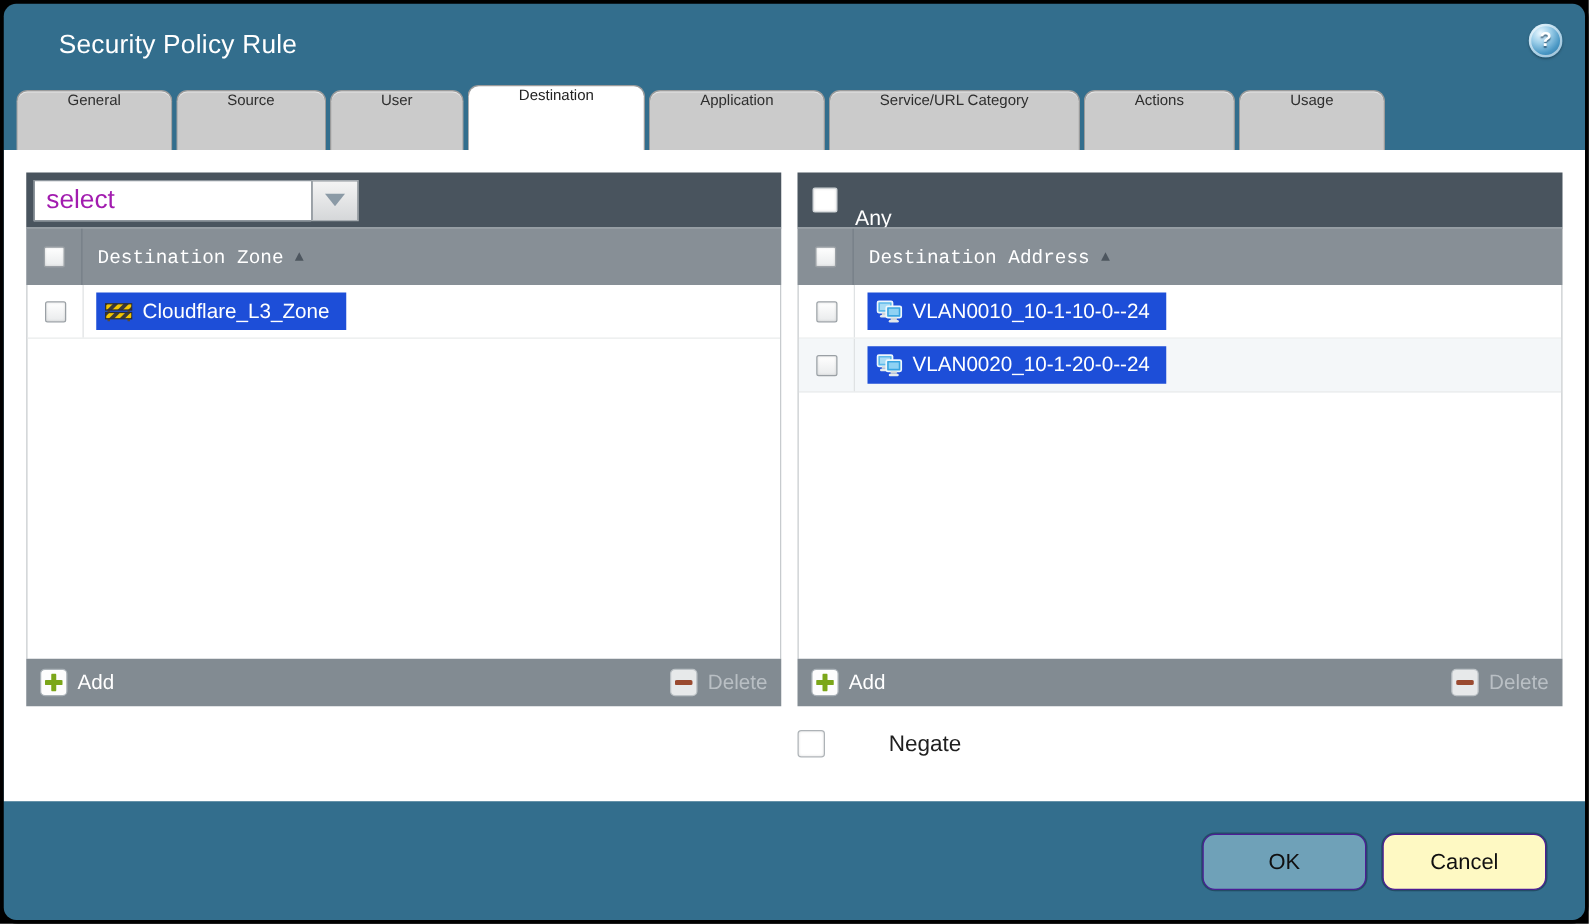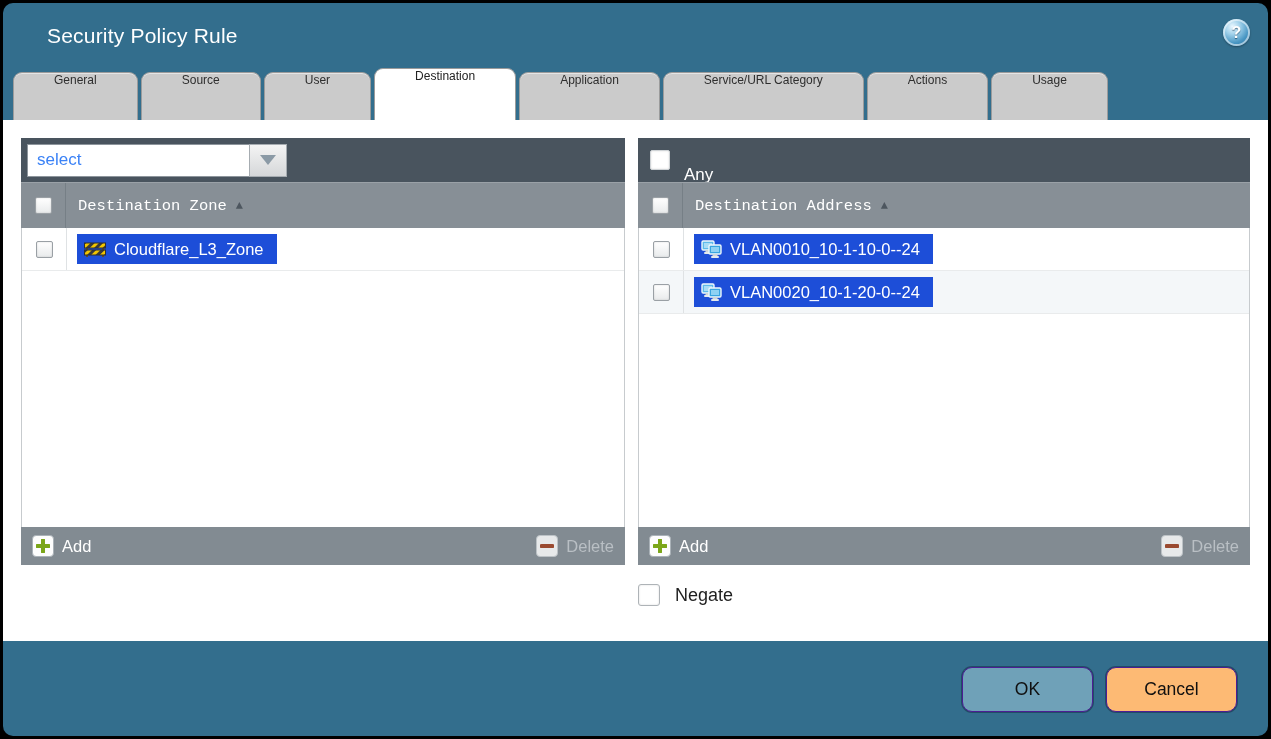--- a/index.html
+++ b/index.html
@@ -27,22 +27,22 @@
 
   
   .content { background:#fff; height:521px; padding:18px 18px 0 18px; display:flex; gap:13px; }
   .panel { width:604px; height:427px; display:flex; flex-direction:column; }
   .right-col { flex:1; display:flex; flex-direction:column; }
   .right-col .panel { width:auto; }
 
   .panel-top { background:#49545E; height:44px; display:flex; align-items:center; padding:0 6px; flex:none; }
 
   .combo { display:flex; height:33px; width:260px; cursor:pointer; }
-  .combo-text { background:#fff; border:1px solid #8d959c; border-right:none; flex:1; font-size:17px;
-                color:#3b82f6; display:flex; align-items:center; padding-left:9px; }
+  .combo-text { background:#fff; border:1px solid #8d959c; border-right:none; flex:1; font-size:21px;
+                color:#a21caf; display:flex; align-items:center; padding-left:9px; }
   .combo-btn { width:38px; background:linear-gradient(#f4f4f4,#d5d7d9); border:1px solid #a6acb1;
                display:flex; align-items:center; justify-content:center; }
   .caret { width:0; height:0; border-left:8px solid transparent; border-right:8px solid transparent;
            border-top:10px solid #8b9aa6; }
 
   .any-row { gap:14px; padding-left:12px; }
   .checkbox { background:linear-gradient(#ffffff,#e9ebec); border:1px solid #9aa0a5; border-radius:2px;
               width:17px; height:17px; cursor:pointer; box-shadow:inset 0 0 2px rgba(0,0,0,.15); }
   .checkbox.any { width:20px; height:20px; background:#fff; border:1px solid #cfd3d6; border-radius:2px; }
   .any-label { color:#fff; font-size:17px;margin-top:29px; }
@@ -67,29 +67,29 @@
              padding:0 11px; flex:none;justify-content:space-between; }
   .tool-btn { display:flex; align-items:center; gap:8px; font-size:16.5px; color:#fff; cursor:pointer; }
   .tool-btn.disabled { cursor:default; }
   .tool-btn.disabled .tool-label { color:#b9bfc4; }
   .tool-ico { width:22px; height:22px; border-radius:4px; display:flex; align-items:center; justify-content:center; }
   .tool-ico.add { background:#fdfdfd; border:1px solid #aab2b8; }
   .tool-ico.del { background:#e7e9ea; border:1px solid #bcc2c6; }
 
   .negate-row { margin-top:19px; display:flex; align-items:center; gap:15px; }
   .checkbox.negate { width:22px; height:22px; background:#fff; border:1px solid #aeb3b7; border-radius:3px; }
-  .negate-label { font-size:18px; color:#1f1f1f; }
+  .negate-label { font-size:18px; color:#1f1f1f;margin-left:36px; }
 
   
   .footer { height:96px; position:relative; }
   .btn { position:absolute; top:26px; width:131px; height:45px; border-radius:10px; border:1px solid #4c1d95;
          font-family:"Liberation Sans", sans-serif; font-size:17.5px; color:#101010; cursor:pointer;
          box-shadow:0 0 0 1px rgba(20,50,70,.55); }
   .btn.ok { right:175px; background:#6FA1B8; }
-  .btn.cancel { right:31px; background:#fdba74;margin-left:34px; }
+  .btn.cancel { right:31px; background:#fef9c3;margin-left:34px; }
 </style>
 </head>
 <body>
 
 <div class="frame">
 <div class="dialog">
 
   <div class="titlebar">
     <span class="title">Security Policy Rule</span>
     <div class="help">

